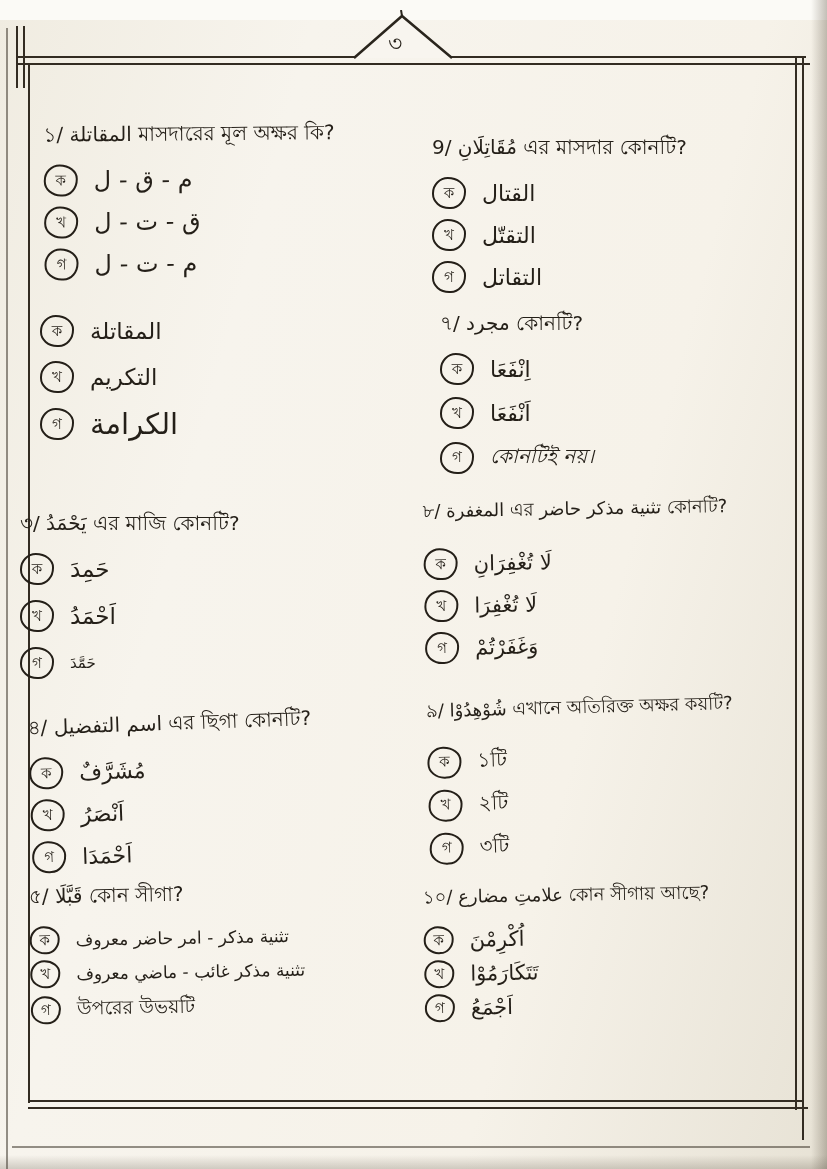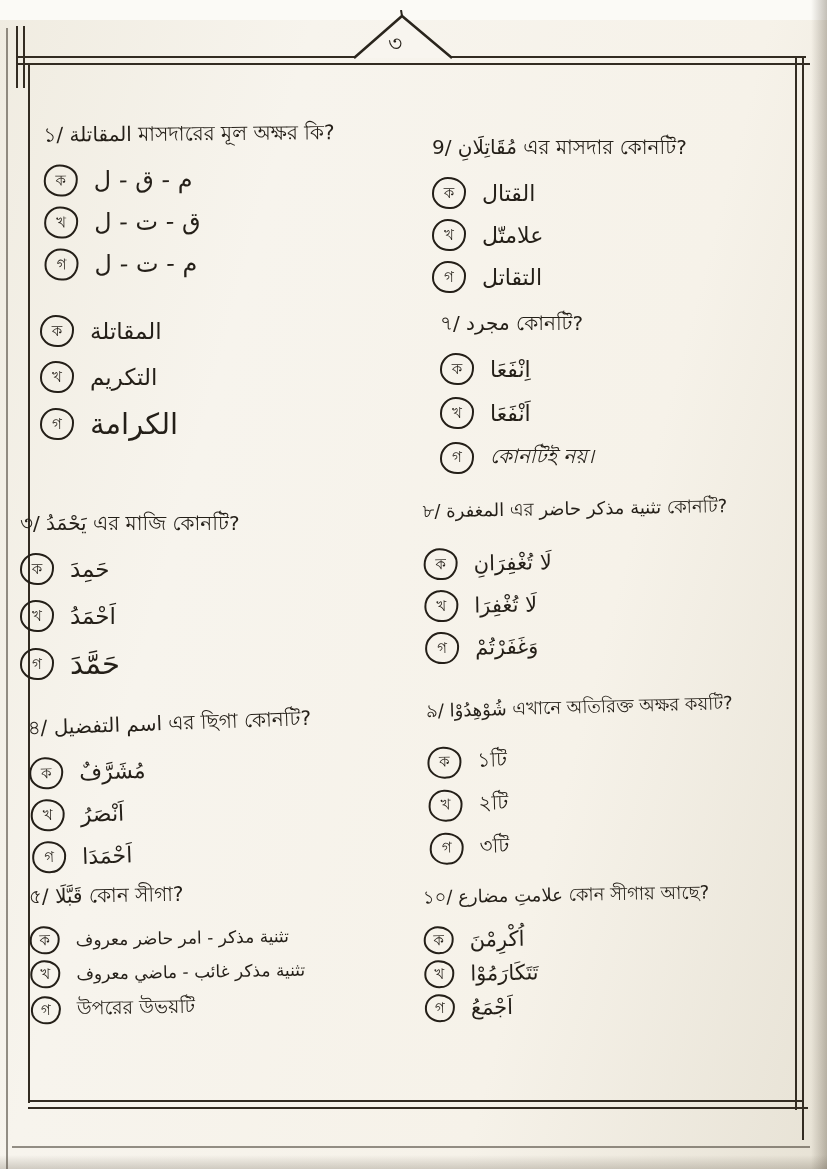--- a/index.html
+++ b/index.html
@@ -94,21 +94,21 @@
     <div class="opt" style="margin-bottom:15px;">
       <span class="circ">ক</span>
       <span class="opt-text" style="font-size:23px;">حَمِدَ</span>
       </div>
     <div class="opt" style="margin-bottom:15px;">
       <span class="circ">খ</span>
       <span class="opt-text" style="font-size:23px;">اَحْمَدُ</span>
       </div>
     <div class="opt">
       <span class="circ">গ</span>
-      <span class="opt-text" style="font-size:29px;">حَمَّدَ</span>
+      <span class="opt-text" style="font-size:15px;">حَمَّدَ</span>
       </div>
   </div>
 
   <div class="q r-2" style="left:30px;top:706px;width:390px;">
     <div class="q-title">৪/ اسم التفضيل এর ছিগা কোনটি?</div>
     <div class="opt">
       <span class="circ">ক</span>
       <span class="opt-text" style="font-size:22px;">مُشَرَّفٌ</span>
       </div>
     <div class="opt">
@@ -138,21 +138,21 @@
   </div>
 
   <div class="q" style="left:432px;top:132px;width:370px;">
     <div class="q-title">9/ مُقَاتِلَانِ এর মাসদার কোনটি?</div>
     <div class="opt">
       <span class="circ">ক</span>
       <span class="opt-text" style="font-size:22px;">القتال</span>
       </div>
     <div class="opt">
       <span class="circ">খ</span>
-      <span class="opt-text" style="font-size:22px;">علامتّل</span>
+      <span class="opt-text" style="font-size:22px;">التقتّل</span>
       </div>
     <div class="opt">
       <span class="circ">গ</span>
       <span class="opt-text" style="font-size:22px;">التقاتل</span>
       </div>
   </div>
 
   <div class="q" style="left:440px;top:308px;width:360px;">
     <div class="q-title">৭/ مجرد কোনটি?</div>
     <div class="opt" style="margin-bottom:12px;">

